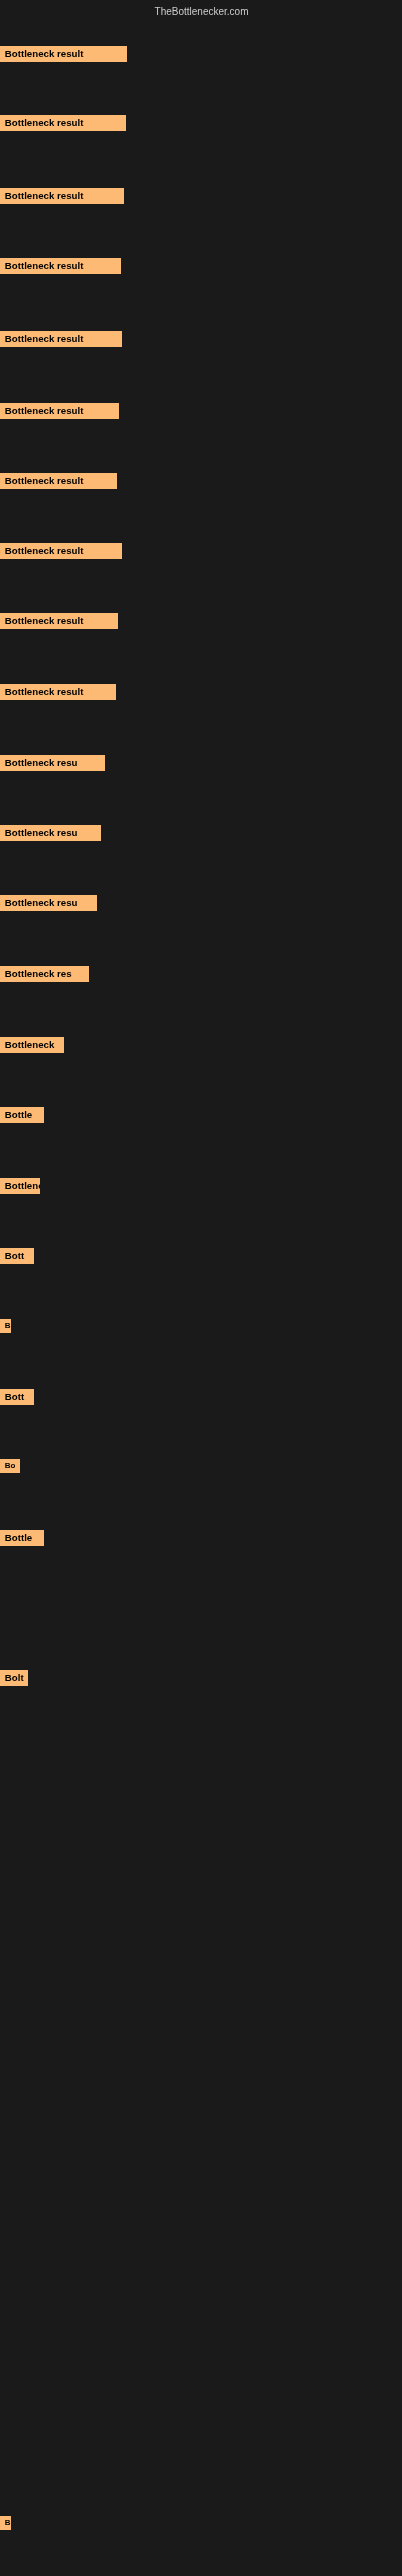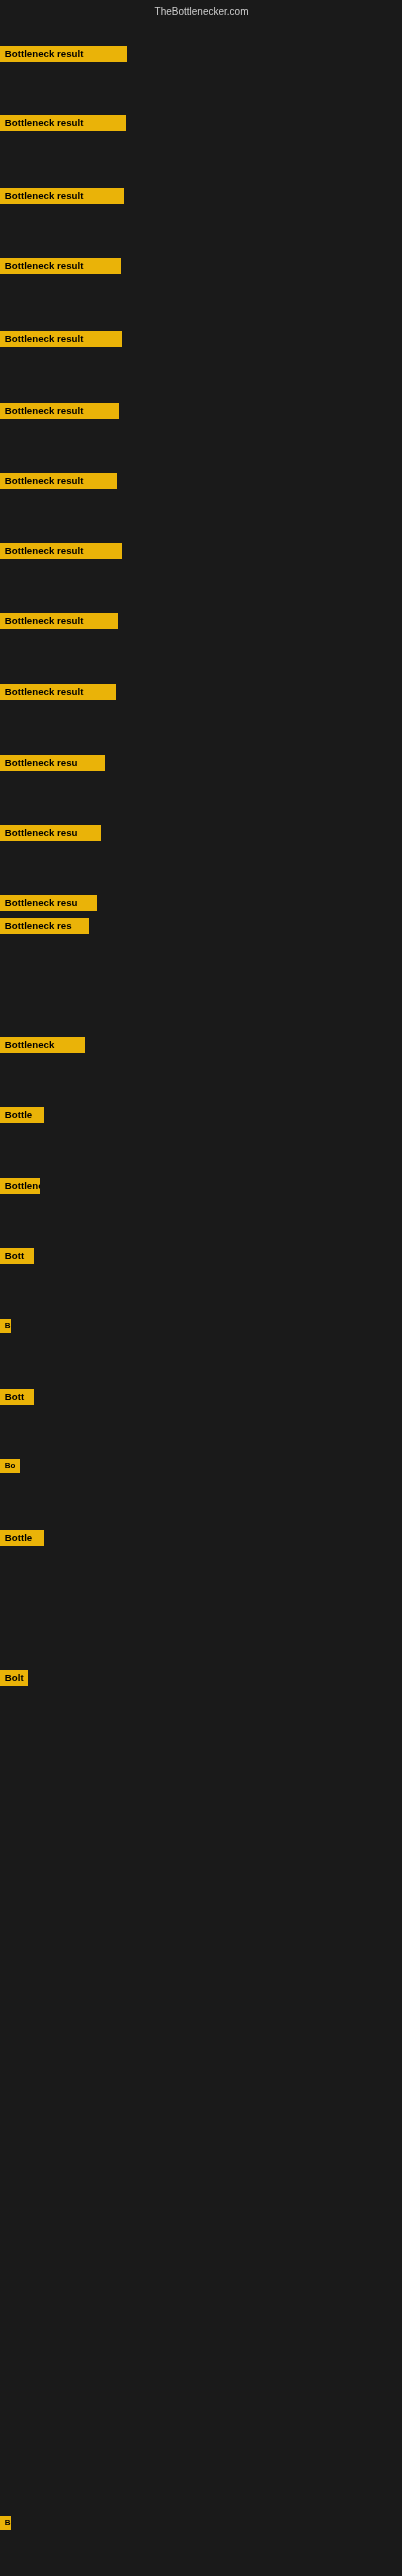--- a/index.html
+++ b/index.html
@@ -15,21 +15,21 @@
       position: relative;
     }
     .site-title {
       text-align: center;
       color: #cccccc;
       font-size: 10px;
       padding: 6.4px 0;
       width: 100%;
     }
     .bottleneck-badge {
-      background-color: #eab308;
+      background-color: #fdba74;
       color: #000;
       font-size: 9.7px;
       font-weight: bold;
       padding: 2.4px 4.8px;
       display: inline-block;
       white-space: nowrap;
       overflow: hidden;
       position: absolute;
       left: 0;
     }
@@ -48,22 +48,22 @@
     <div class="bottleneck-badge" style="top: 258px; width: 121px; font-size: 9.7px;">Bottleneck result</div>
     <div class="bottleneck-badge" style="top: 331px; width: 122px; font-size: 9.7px;">Bottleneck result</div>
     <div class="bottleneck-badge" style="top: 403px; width: 119px; font-size: 9.7px;">Bottleneck result</div>
     <div class="bottleneck-badge" style="top: 473px; width: 117px; font-size: 9.7px;">Bottleneck result</div>
     <div class="bottleneck-badge" style="top: 543px; width: 122px; font-size: 9.7px;">Bottleneck result</div>
     <div class="bottleneck-badge" style="top: 613px; width: 118px; font-size: 9.7px;">Bottleneck result</div>
     <div class="bottleneck-badge" style="top: 684px; width: 116px; font-size: 9.7px;">Bottleneck result</div>
     <div class="bottleneck-badge" style="top: 755px; width: 105px; font-size: 9.7px;">Bottleneck resu</div>
     <div class="bottleneck-badge" style="top: 825px; width: 101px; font-size: 9.7px;">Bottleneck resu</div>
     <div class="bottleneck-badge" style="top: 895px; width: 97px; font-size: 9.7px;">Bottleneck resu</div>
-    <div class="bottleneck-badge" style="top: 918px; width: 89px; font-size: 9.7px;">Bottleneck res</div>
-    <div class="bottleneck-badge" style="top: 1037px; width: 85px; font-size: 9.7px;">Bottleneck</div>
+    <div class="bottleneck-badge" style="top: 966px; width: 89px; font-size: 9.7px;">Bottleneck res</div>
+    <div class="bottleneck-badge" style="top: 1037px; width: 64px; font-size: 9.7px;">Bottleneck</div>
     <div class="bottleneck-badge" style="top: 1107px; width: 44px; font-size: 9.7px;">Bottle</div>
     <div class="bottleneck-badge" style="top: 1178px; width: 40px; font-size: 9.7px;">Bottlenec</div>
     <div class="bottleneck-badge" style="top: 1248px; width: 34px; font-size: 9.7px;">Bott</div>
     <div class="bottleneck-badge" style="top: 1319px; width: 11.3px; font-size: 8px;">B</div>
     <div class="bottleneck-badge" style="top: 1389px; width: 34px; font-size: 9.7px;">Bott</div>
     <div class="bottleneck-badge" style="top: 1459px; width: 20px; font-size: 8px;">Bo</div>
     <div class="bottleneck-badge" style="top: 1530px; width: 44px; font-size: 9.7px;">Bottle</div>
     <div class="bottleneck-badge" style="top: 1670px; width: 28px; font-size: 9.7px;">Bolt</div>
     <div class="bottleneck-badge" style="top: 2516px; width: 11.3px; font-size: 8px;">B</div>
   </div>

